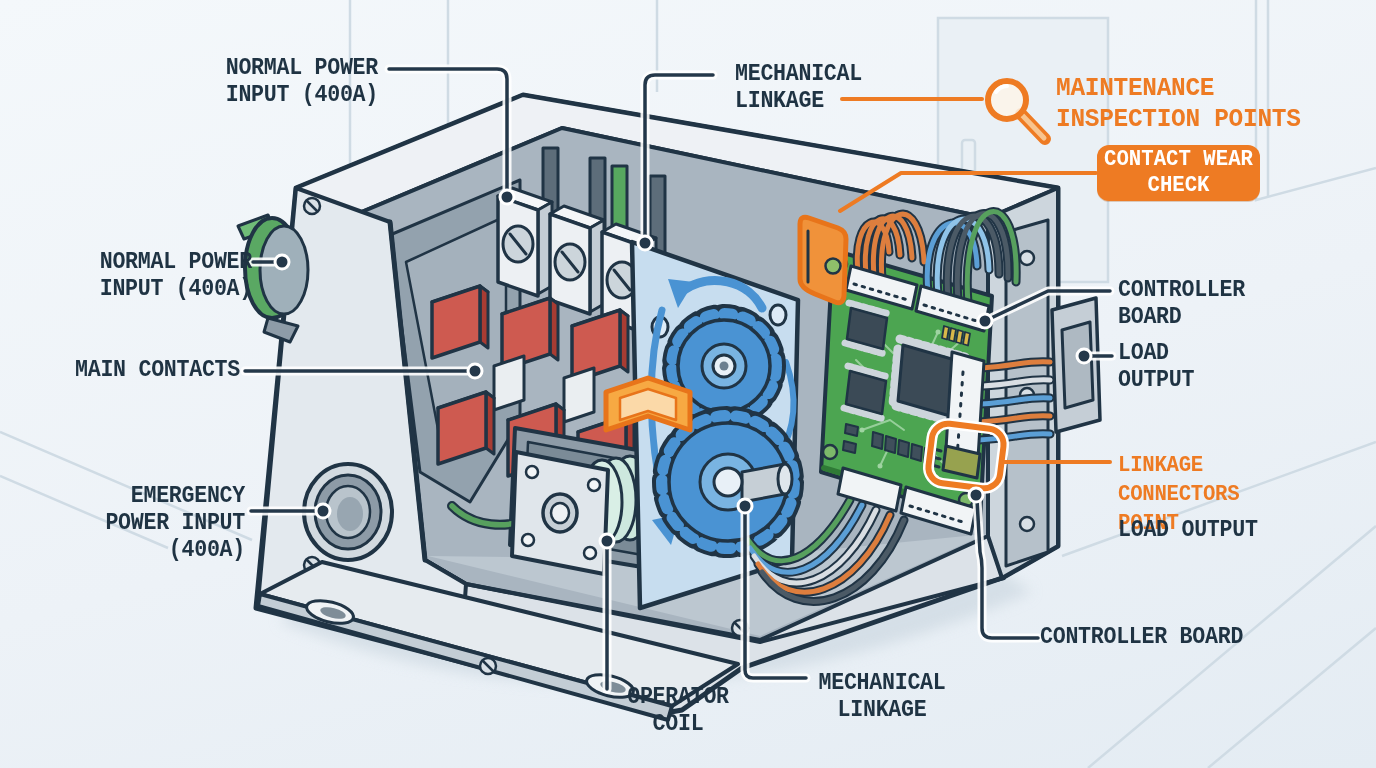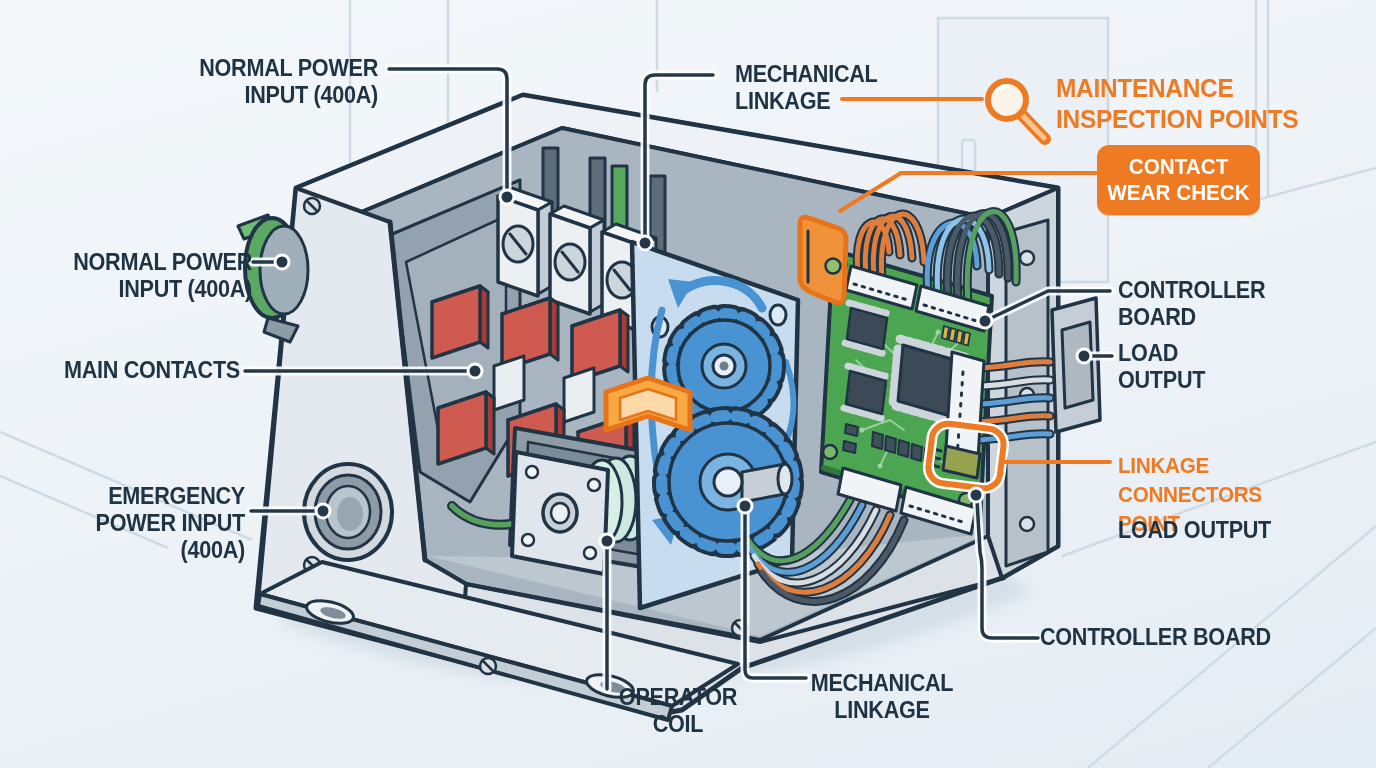--- a/index.html
+++ b/index.html
@@ -1,29 +1,29 @@
 <!DOCTYPE html>
 <html style="--accent-orange: #EE7B23; --label-navy: #1F3343; --outline-navy: #203445; --enclosure-gray: #DCE2E8; --contact-red: #CE5A50; --gear-blue: #4A93D3; --panel-blue: #C7DDEF; --pcb-green: #4CA551; --connector-green: #5AA863; --wire-orange: #DD7E3E; --wire-blue: #5B9FD6; --wire-green: #57A05E; --highlight-orange-fill: #F6A33C; --badge-text: #FFFFFF;"><head>
 <meta charset="utf-8">
 <style>
   html,body{margin:0;padding:0;}
   .stage{position:relative;width:1376px;height:768px;overflow:hidden;
     background:linear-gradient(165deg,#f4f8fb 0%,#edf2f7 55%,#e4ecf3 100%);
-    font-family:Liberation Sans, sans-serif;}
+    font-family:Liberation Mono, monospace;}
   .stage svg{position:absolute;left:0;top:0;}
   .lbl{position:absolute;font-weight:700;font-size:23px;line-height:27px;
     color:var(--label-navy,#1f3343);letter-spacing:-.3px;white-space:nowrap;}
   .lbl .ln{display:block;}
   .lbl.orange{color:var(--accent-orange,#ee7b23);}
   .hdr{font-size:26px;line-height:31px;}
   .ar{text-align:right;transform:scaleX(.94);transform-origin:100% 50%;}
   .al{text-align:left;transform:scaleX(.94);transform-origin:0 50%;}
   .ac{text-align:center;transform:scaleX(.94);transform-origin:50% 50%;}
   .sm{font-size:22px;line-height:29px;}
-  .badge{position:absolute;left:1097px;top:145px;width:163px;height:70px;
+  .badge{position:absolute;left:1097px;top:145px;width:163px;height:56px;
     background:var(--accent-orange,#ee7b23);border-radius:12px;
     display:flex;align-items:center;justify-content:center;
     box-shadow:0 1px 0 rgba(160,70,0,.25);}
   .badge .bt{font-weight:700;font-size:22px;line-height:26px;color:#fff;text-align:center;}
   .oln{stroke:var(--accent-orange,#ee7b23);}
 </style>
 </head>
 <body>
 
 <div class="stage">

